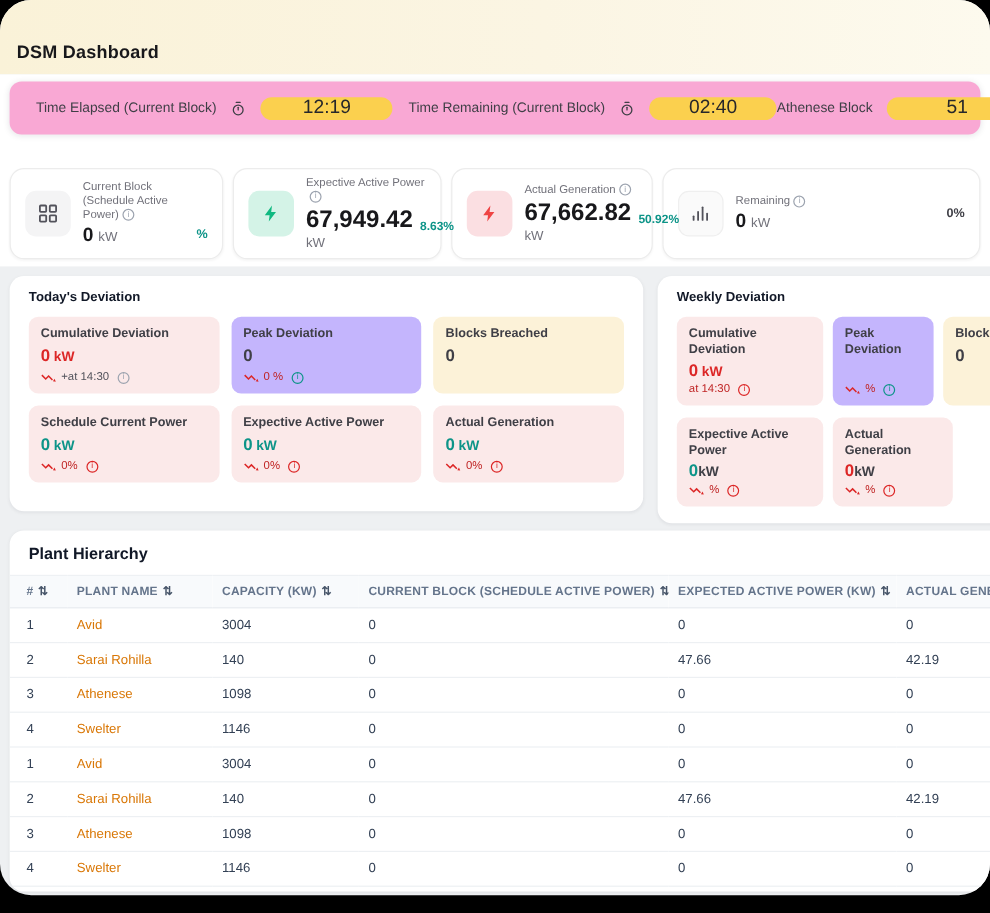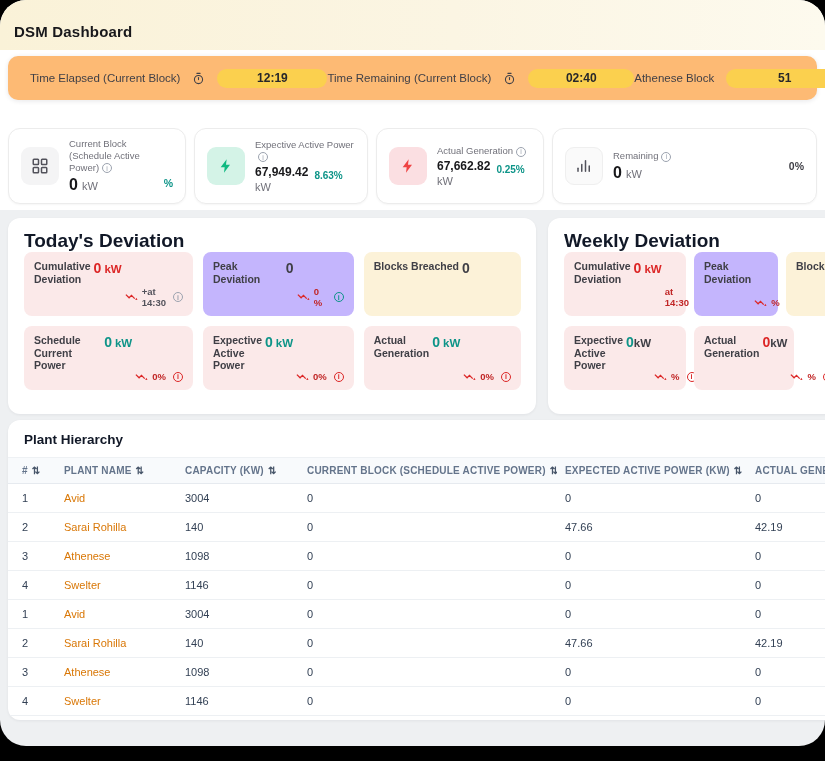--- a/index.html
+++ b/index.html
@@ -1,85 +1,85 @@
 <!DOCTYPE html>
 <html><head>
 <meta charset="utf-8">
 <style>
   *{box-sizing:border-box;margin:0;padding:0}
   html,body{width:825px;height:761px;background:#000;overflow:hidden;
     font-family:"Liberation Sans", sans-serif;}
   .app{position:absolute;top:0;left:0;width:825px;height:746px;background:#eef0f2;
     border-radius:26px;overflow:hidden}
   
-  .topbar{height:50px;background:linear-gradient(90deg,#faf2d8 0%,#fbf5e3 55%,#fdfaee 100%);
+  .topbar{height:62px;background:linear-gradient(90deg,#faf2d8 0%,#fbf5e3 55%,#fdfaee 100%);
     display:flex;align-items:flex-end;padding:0 0 10px 14px}
   .topbar h1{font-size:15px;font-weight:700;color:#18181b;letter-spacing:.2px}
   
   .top-white{background:#fff;padding:6px 8px 6px}
-  .timebar{display:flex;align-items:center;height:44px;background:#fdba74;border-radius:10px;
+  .timebar{display:flex;align-items:center;height:44px;background:#f9a8d4;border-radius:10px;
     box-shadow:0 1px 5px rgba(15,23,42,.10);padding:0 10px 0 22px;margin-bottom:28px}
   .t-item{display:flex;align-items:center;gap:12px}
-  .t-item + .t-item{}
+  .t-item + .t-item{margin-left:13px}
   .t-item.last{margin-left:auto}
   .t-label{font-size:11.5px;color:#3f3f46;font-weight:500;white-space:nowrap}
   .pill{display:flex;align-items:center;justify-content:center;height:19px;border-radius:10px;
-    background:#fbd04e;font-size:12px;font-weight:700;color:#27272a}
+    background:#fbd04e;font-size:16px;font-weight:400;color:#27272a}
   .pill.w1{width:110px}.pill.w2{width:106px}.pill.w3{width:117px}
   
   .kpis{display:flex;gap:8px}
   .kpi{background:#fff;border:1px solid #ececec;border-radius:12px;height:76px;
     display:flex;align-items:center;gap:10px;padding:0 12px;box-shadow:0 1px 2px rgba(0,0,0,.04)}
   .kpi1{width:178px;flex:none}.kpi2{width:174px;flex:none}.kpi3{width:168px;flex:none}.kpi4{flex:1}
   .iconbox{width:38px;height:38px;border-radius:9px;display:flex;align-items:center;
     justify-content:center;flex:none}
   .iconbox.gray{background:#f4f4f5}
   .iconbox.green{background:#d4f3e7}
   .iconbox.red{background:#fbdfe2}
   .iconbox.plain{background:#fafafa;border:1px solid #efefef}
   .kcol{display:flex;flex-direction:column;gap:2px;min-width:0}
   .klabel{font-size:9.5px;color:#71717a;line-height:1.25;display:inline}
   .klabel-wrap{max-width:92px}
   .kval{display:flex;align-items:baseline;gap:4px;white-space:nowrap}
   .knum{font-size:16px;font-weight:700;color:#18181b}
-  .knum.big{font-size:12px}
+  .knum.big{font-size:20px}
   .kunit{font-size:11px;color:#71717a;font-weight:500}
   .kpct{font-size:10px;color:#0d9488;font-weight:700;margin-left:2px;position:relative;top:3px}
   .kside{margin-left:auto;font-size:10.5px;font-weight:600}
   .kside.teal{color:#0d9488;align-self:flex-end;padding-bottom:14px}
   .kside.dark{color:#3f3f46}
   
   .info{display:inline-flex;width:10px;height:10px;border:1px solid currentColor;border-radius:50%;
     align-items:center;justify-content:center;flex:none;color:#9ca3af;margin-left:3px;
     vertical-align:middle}
   .info::after{content:"i";font-size:7px;line-height:1}
   .info.red{color:#dc2626}.info.teal{color:#0d9488}
   
   .panels{display:flex;gap:12px;padding:8px 8px 0;align-items:flex-start}
   .panel{background:#fff;border-radius:12px;box-shadow:0 1px 3px rgba(15,23,42,.06);
     padding:12px 16px 14px;min-height:196px}
   .panel.today{width:528px;flex:none}
   .panel.weekly{width:400px;flex:none}
-  .panel h2{font-size:19px;font-weight:700;color:#111827;}
+  .panel h2{font-size:11px;font-weight:700;color:#111827;margin-bottom:10px}
   .tiles{display:grid;grid-template-columns:repeat(3,1fr);gap:10px}
   .w-rows{display:flex;flex-direction:column;gap:10px}
   .w-row{display:flex;gap:8px}
-  .tile{border-radius:8px;padding:8px 10px;min-height:64px;display:flex;flex-direction:row;gap:3px}
+  .tile{border-radius:8px;padding:8px 10px;min-height:64px;display:flex;flex-direction:column;gap:3px}
   .tile.pink{background:#fbe9e9}
   .tile.green{background:#c4b5fd}
   .tile.yellow{background:#fcf2d8}
   .wt1{width:122px;flex:none}.wt2{width:84px;flex:none}.wt3{width:120px;flex:none}
   .wt4{width:122px;flex:none}.wt5{width:100px;flex:none}
   .t-title{font-size:10.5px;font-weight:700;color:#3f3f46;line-height:1.2}
   .t-valrow{display:flex;align-items:baseline;gap:3px}
   .t-valrow.tight{gap:0}
   .t-num{font-size:14px;font-weight:700}
   .t-unit{font-size:11.5px;font-weight:700}
   .v-red{color:#dc2626}.v-teal{color:#0d9488}.v-dark{color:#3f3f46}
-  .foot{display:flex;align-items:center;gap:4px;font-size:9.5px;font-weight:700;margin-top:auto}
+  .foot{display:flex;align-items:center;gap:4px;font-size:9.5px;font-weight:400;margin-top:auto}
   .ft-gray{color:#52525b}.ft-red{color:#c02626}
   
   .table-card{background:#fff;border-radius:12px;box-shadow:0 1px 3px rgba(15,23,42,.06);
     margin:6px 8px 0;width:903px;padding:12px 0 4px;overflow:hidden}
   .table-card h2{font-size:13.5px;font-weight:700;color:#111827;padding:0 16px 10px}
   table{border-collapse:collapse;table-layout:fixed;width:903px}
   thead th{background:#f8fafc;font-size:10px;color:#64748b;text-align:left;font-weight:700;
     padding:7px 8px;border-top:1px solid #eef1f4;border-bottom:1px solid #e6eaef;
     white-space:nowrap;letter-spacing:.02em;overflow:hidden}
   thead th:first-child{padding-left:14px}
@@ -166,21 +166,21 @@
       <div class="kpi kpi3">
         <div class="iconbox red">
           <svg viewBox="0 0 24 24" width="16" height="16" fill="#ef4444">
               <path d="M13 2 L4 14 h6 l-1 8 9-12 h-6 z"></path>
             </svg>
         </div>
         <div class="kcol">
           <div class="klabel"><span>Actual Generation</span><span class="info"></span></div>
           <div class="kval">
               <span class="knum big">67,662.82</span>
-              <span class="kpct">0.25%</span>
+              <span class="kpct">50.92%</span>
             </div>
           <div class="kunit">kW</div>
         </div>
       </div>
 
       <div class="kpi kpi4">
         <div class="iconbox plain">
           <svg viewBox="0 0 24 24" width="18" height="18" fill="none" stroke="#52525b" stroke-width="2" stroke-linecap="round">
               <path d="M4 19v-4"></path>
               <path d="M9 19v-9"></path>

